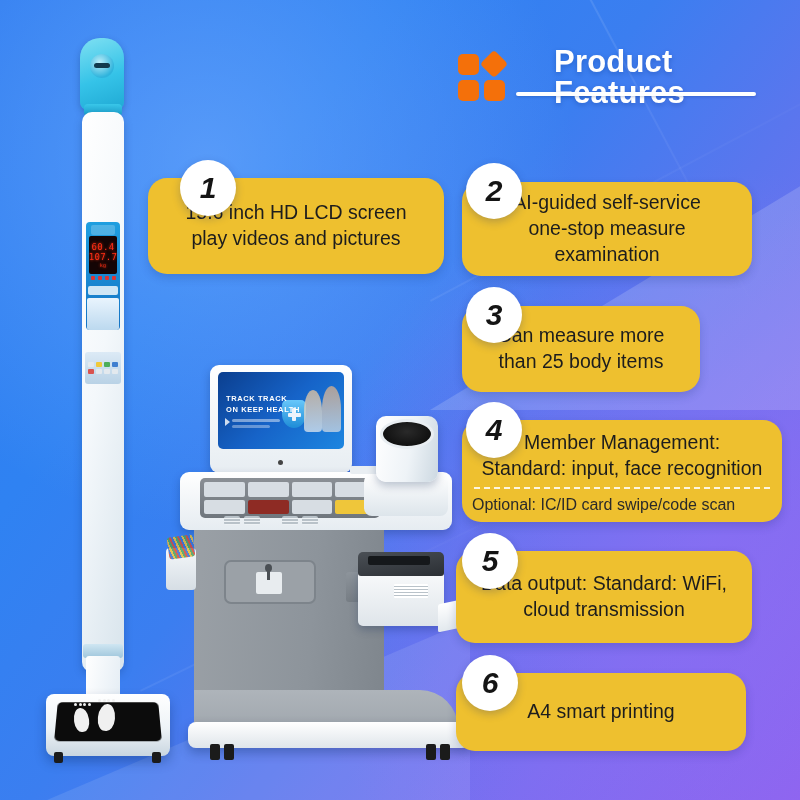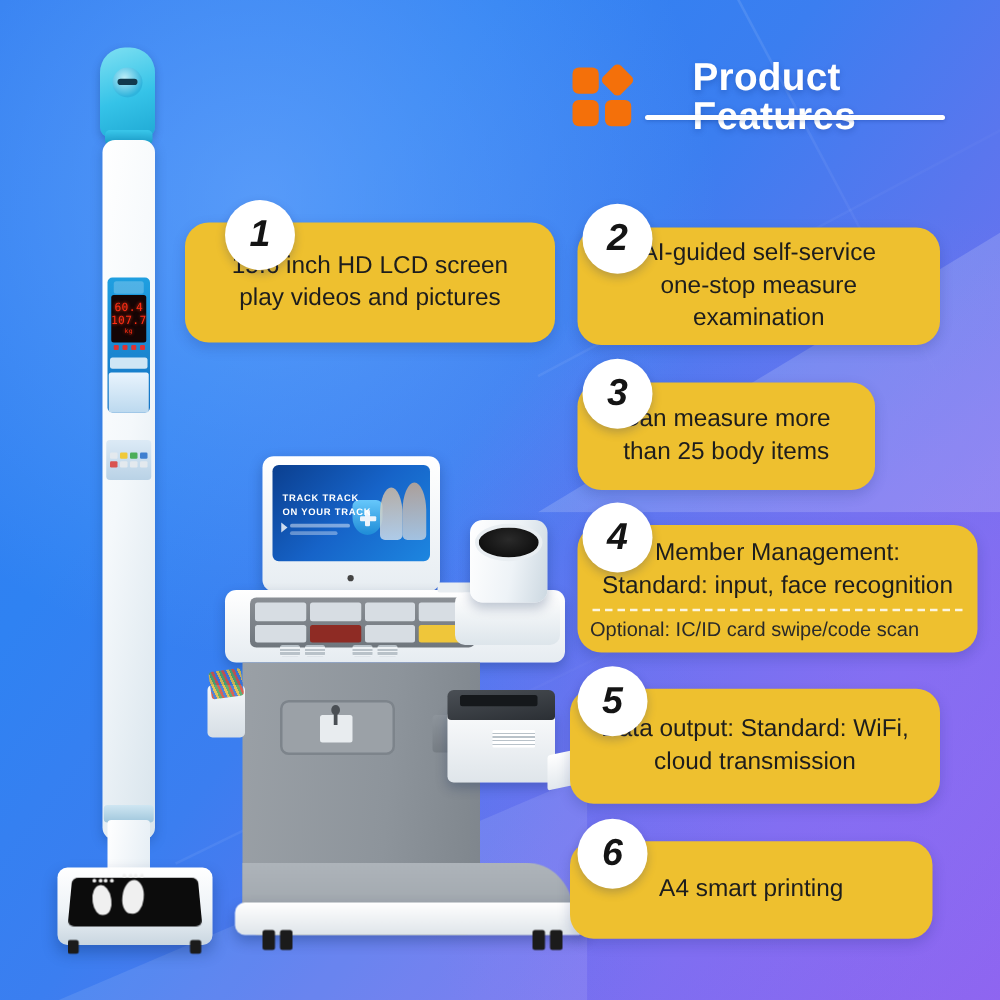--- a/index.html
+++ b/index.html
@@ -282,21 +282,21 @@
     </div>
     <div class="caster cs1"></div>
     <div class="caster cs2"></div>
 
     <div class="mon-shell"></div>
     <div class="screen">
       <div class="shield"></div>
       <div class="ppl p1"></div>
       <div class="ppl p2"></div>
       <div class="sc-t1">TRACK TRACK</div>
-      <div class="sc-t2">ON YOUR TRACK</div>
+      <div class="sc-t2">ON KEEP HEALTH</div>
       <div class="sc-arrow"></div>
       <div class="sc-sub"></div>
       <div class="sc-sub2"></div>
     </div>
     <div class="mon-chin"></div>
     <div class="mon-dot"></div>
 
     <div class="deck"></div>
     <div class="tray">
       <i></i>

